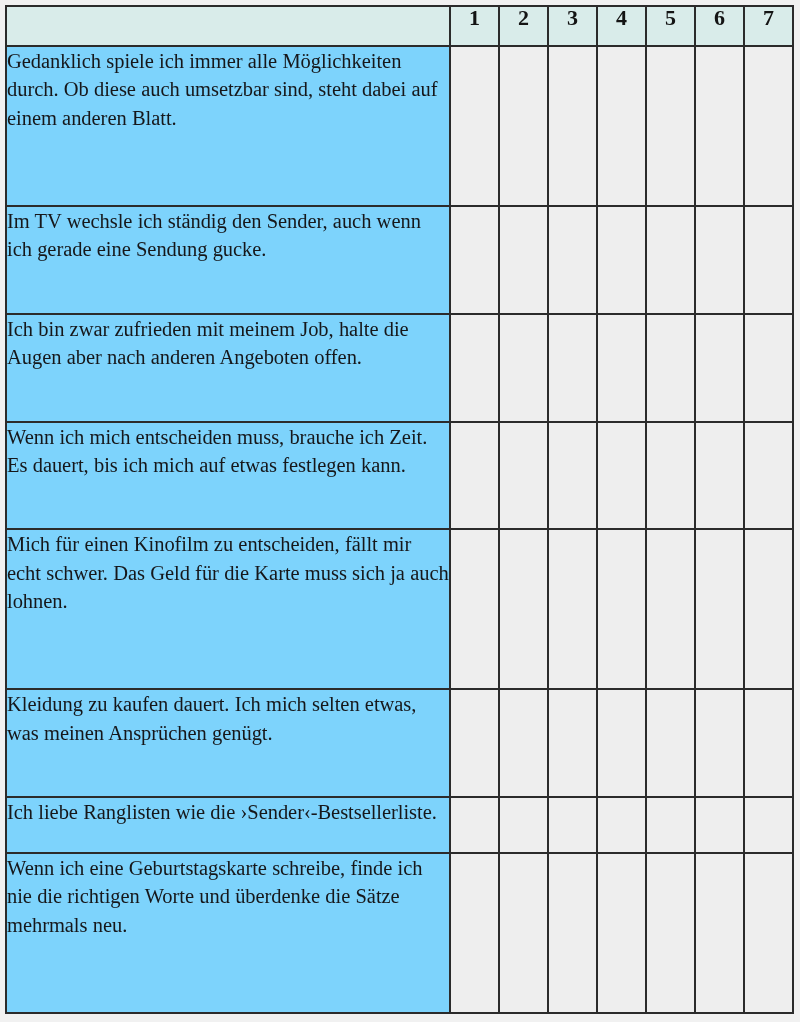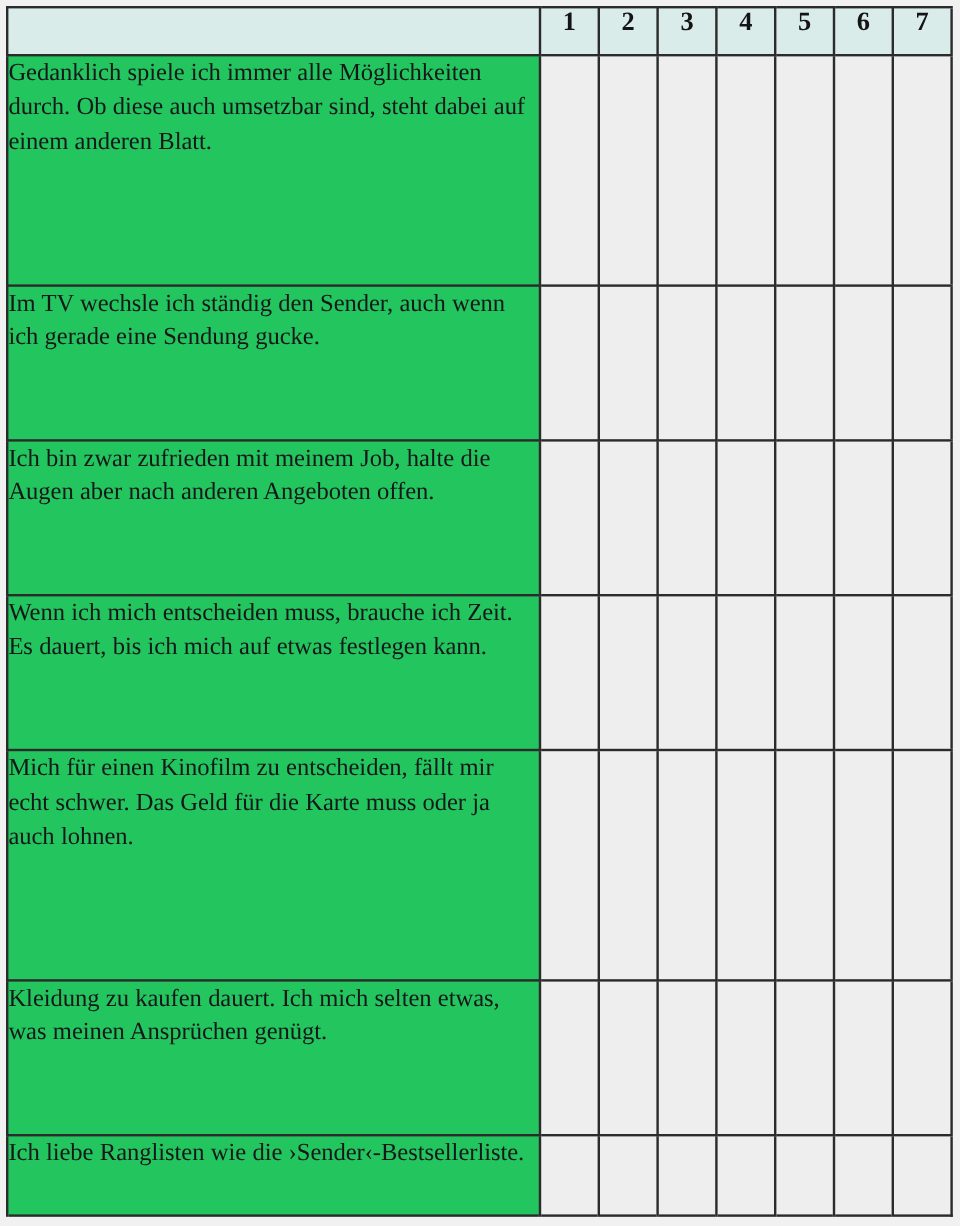--- a/index.html
+++ b/index.html
@@ -57,21 +57,21 @@
     font-size: 22px;
     color: #141414;
     font-family: "Liberation Serif", "DejaVu Serif", serif;
     font-feature-settings: "onum" 1;
     font-variant-numeric: oldstyle-nums;
     line-height: 1;
   }
 
   
   td.statement-cell {
-    background: #22c55e;
+    background: #7dd3fc;
     border-left: none;
     padding: 9px 13px 10px 14px;
     font-size: 20.5px;
     line-height: 1.38;
     color: #16171a;
     letter-spacing: -0.05px;
     word-spacing: 0.2px;
   }
 
   
@@ -136,21 +136,21 @@
           <td class="statement-cell">Wenn ich mich entscheiden muss, brauche ich Zeit. Es dauert, bis ich mich auf etwas festlegen kann.</td>
           <td class="answer-cell"></td>
           <td class="answer-cell"></td>
           <td class="answer-cell"></td>
           <td class="answer-cell"></td>
           <td class="answer-cell"></td>
           <td class="answer-cell"></td>
           <td class="answer-cell last-col"></td>
         </tr>
         <tr class="item-row">
-          <td class="statement-cell">Mich für einen Kinofilm zu entscheiden, fällt mir echt schwer. Das Geld für die Karte muss oder ja auch lohnen.</td>
+          <td class="statement-cell">Mich für einen Kinofilm zu entscheiden, fällt mir echt schwer. Das Geld für die Karte muss sich ja auch lohnen.</td>
           <td class="answer-cell"></td>
           <td class="answer-cell"></td>
           <td class="answer-cell"></td>
           <td class="answer-cell"></td>
           <td class="answer-cell"></td>
           <td class="answer-cell"></td>
           <td class="answer-cell last-col"></td>
         </tr>
         <tr class="item-row">
           <td class="statement-cell">Kleidung zu kaufen dauert. Ich mich selten etwas, was meinen Ansprüchen genügt.</td>
@@ -165,15 +165,25 @@
         <tr class="item-row">
           <td class="statement-cell">Ich liebe Ranglisten wie die ›Sender‹-Bestsellerliste.</td>
           <td class="answer-cell"></td>
           <td class="answer-cell"></td>
           <td class="answer-cell"></td>
           <td class="answer-cell"></td>
           <td class="answer-cell"></td>
           <td class="answer-cell"></td>
           <td class="answer-cell last-col"></td>
         </tr>
+        <tr class="item-row">
+          <td class="statement-cell">Wenn ich eine Geburtstagskarte schreibe, finde ich nie die richtigen Worte und überdenke die Sätze mehrmals neu.</td>
+          <td class="answer-cell"></td>
+          <td class="answer-cell"></td>
+          <td class="answer-cell"></td>
+          <td class="answer-cell"></td>
+          <td class="answer-cell"></td>
+          <td class="answer-cell"></td>
+          <td class="answer-cell last-col"></td>
+        </tr>
       </tbody>
   </table>
 </div>
 
 </body></html>

